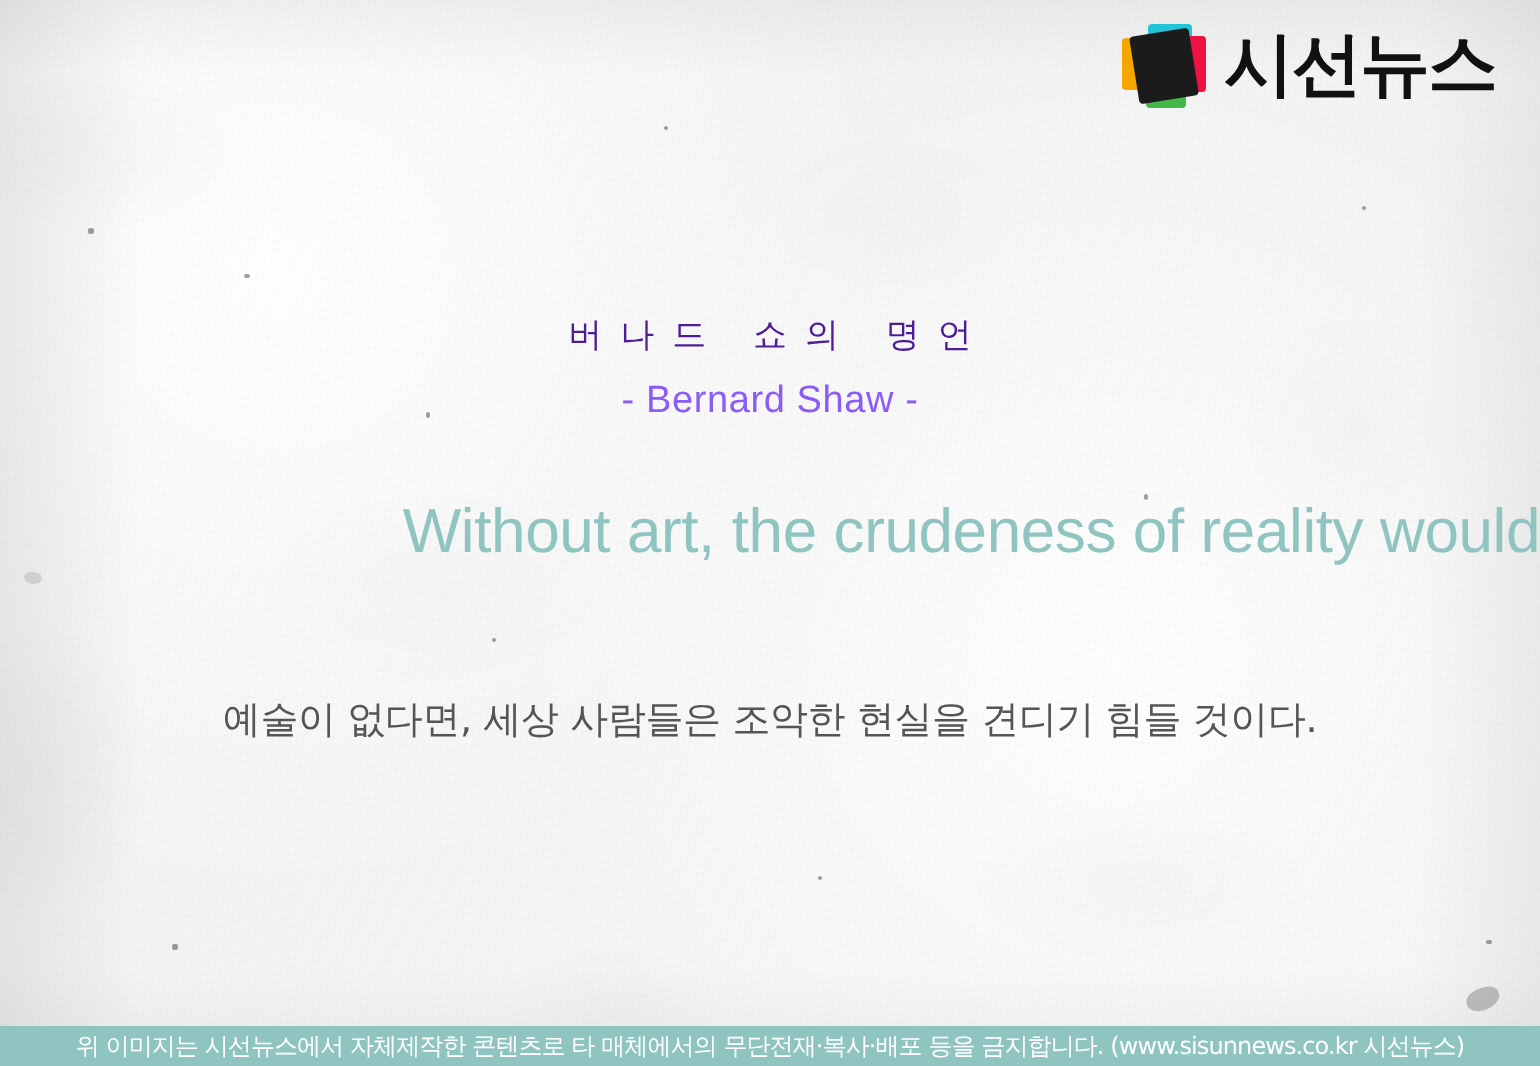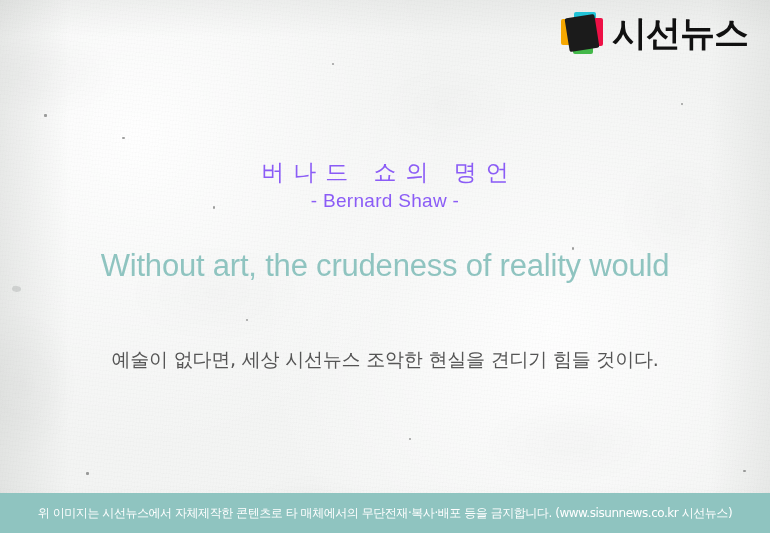--- a/index.html
+++ b/index.html
@@ -133,23 +133,23 @@
     left: 0;
     right: 0;
     top: 0;
     text-align: center;
   }
   .kr-title {
     position: absolute;
     left: 0; right: 0;
     top: 159px;
     font-family: "DejaVu Sans", "Liberation Sans", sans-serif;
-    font-size: 23px;
-    font-weight: 400;
-    color: #8b5cf6;
+    font-size: 17px;
+    font-weight: 400;
+    color: #4c1d95;
     letter-spacing: 9px;
     text-indent: 9px;
     line-height: 1.15;
   }
   .attribution {
     position: absolute;
     left: 0; right: 0;
     top: 190px;
     font-family: "Liberation Sans", "DejaVu Sans", sans-serif;
     font-size: 19px;
@@ -160,39 +160,40 @@
   .quote-en {
     position: absolute;
     left: 0; right: 0;
     top: 246px;
     font-family: "Liberation Sans", "DejaVu Sans", sans-serif;
     font-size: 31px;
     font-weight: 400;
     color: #8fc4c0;
     line-height: 1.26;
     letter-spacing: -0.2px;
+    text-align: right;
   }
   .quote-kr {
     position: absolute;
     left: 0; right: 0;
     top: 347px;
     font-family: "DejaVu Sans", "Liberation Sans", sans-serif;
     font-size: 19px;
     font-weight: 400;
     color: #555555;
     letter-spacing: -0.2px;
   }
 
   
   .footer {
     position: absolute;
     left: 0;
     bottom: 0;
     width: 770px;
-    height: 40px;
+    height: 20px;
     background: #8fc4c0;
     display: flex;
     align-items: center;
     justify-content: center;
   }
   .footer-text {
     font-family: "DejaVu Sans", "Liberation Sans", sans-serif;
     font-size: 12px;
     color: #ffffff;
     letter-spacing: -0.45px;
@@ -233,20 +234,20 @@
     </div>
     <div class="logo-text">시선뉴스</div>
   </div>
 
   <div class="content">
     <div class="kr-title">버나드 쇼의 명언</div>
     <div class="attribution">- Bernard Shaw -</div>
     <div class="quote-en">
       <span>Without art, the crudeness of reality would</span><br>
     </div>
-    <div class="quote-kr">예술이 없다면, 세상 시선뉴스 조악한 현실을 견디기 힘들 것이다.</div>
+    <div class="quote-kr">예술이 없다면, 세상 사람들은 조악한 현실을 견디기 힘들 것이다.</div>
   </div>
 
   <div class="footer">
     <div class="footer-text">위 이미지는 시선뉴스에서 자체제작한 콘텐츠로 타 매체에서의 무단전재·복사·배포 등을 금지합니다. (www.sisunnews.co.kr 시선뉴스)</div>
   </div>
 
 </div>
 
 </body></html>

